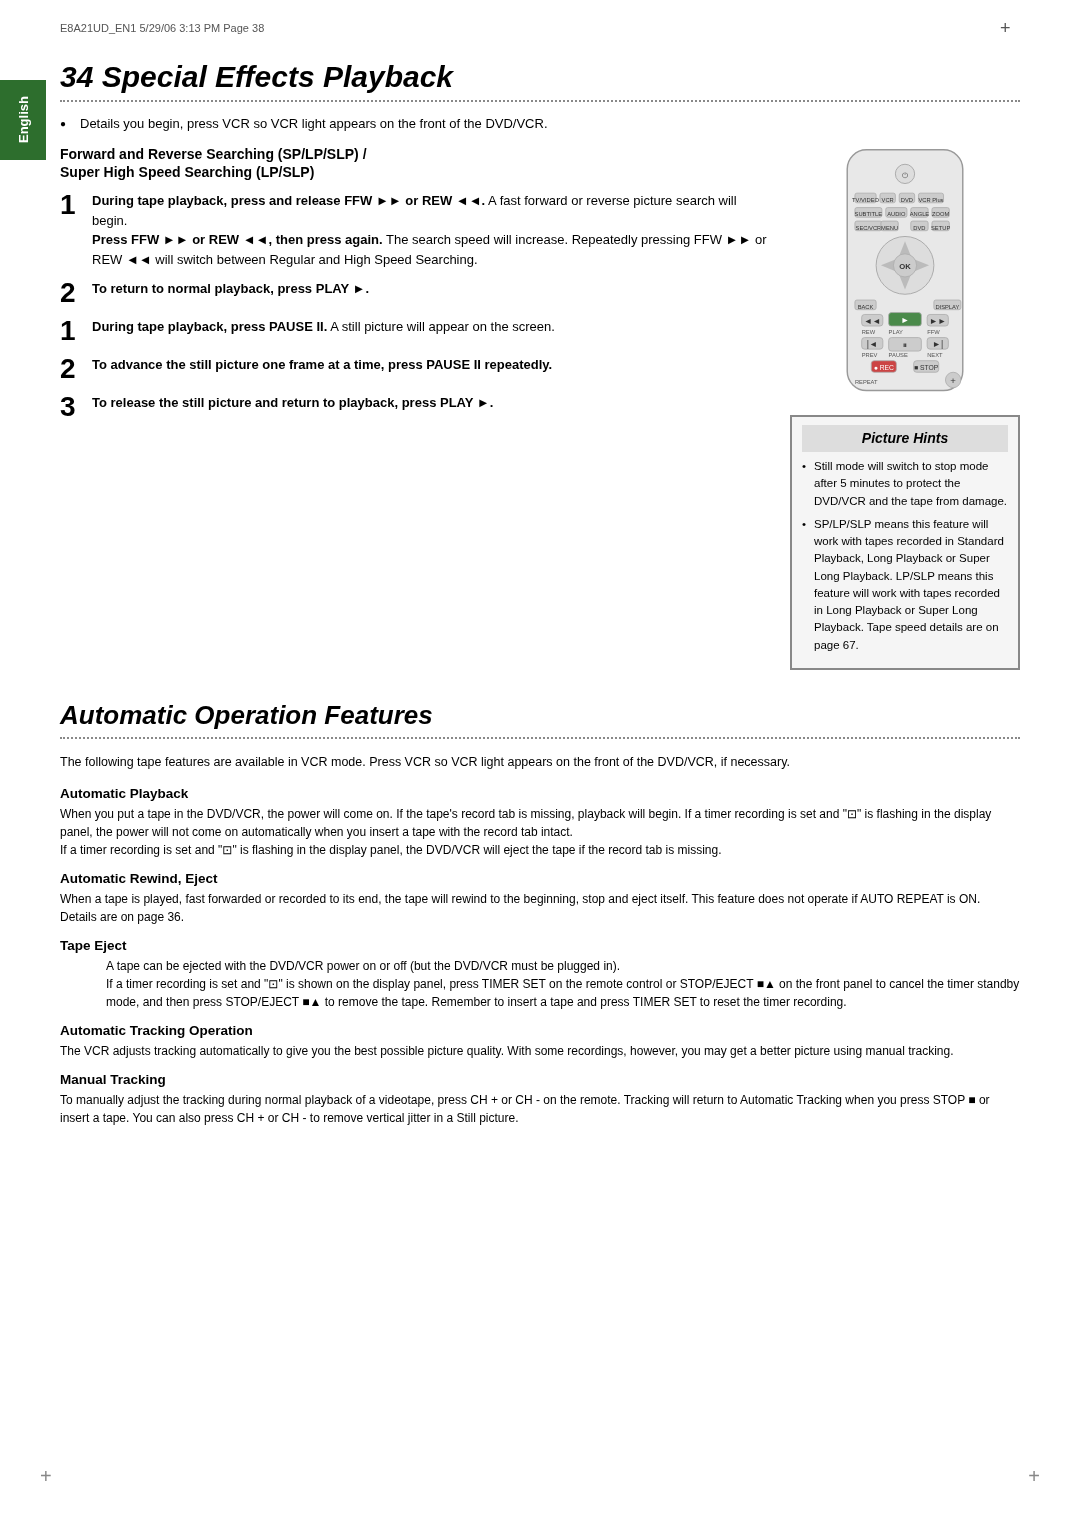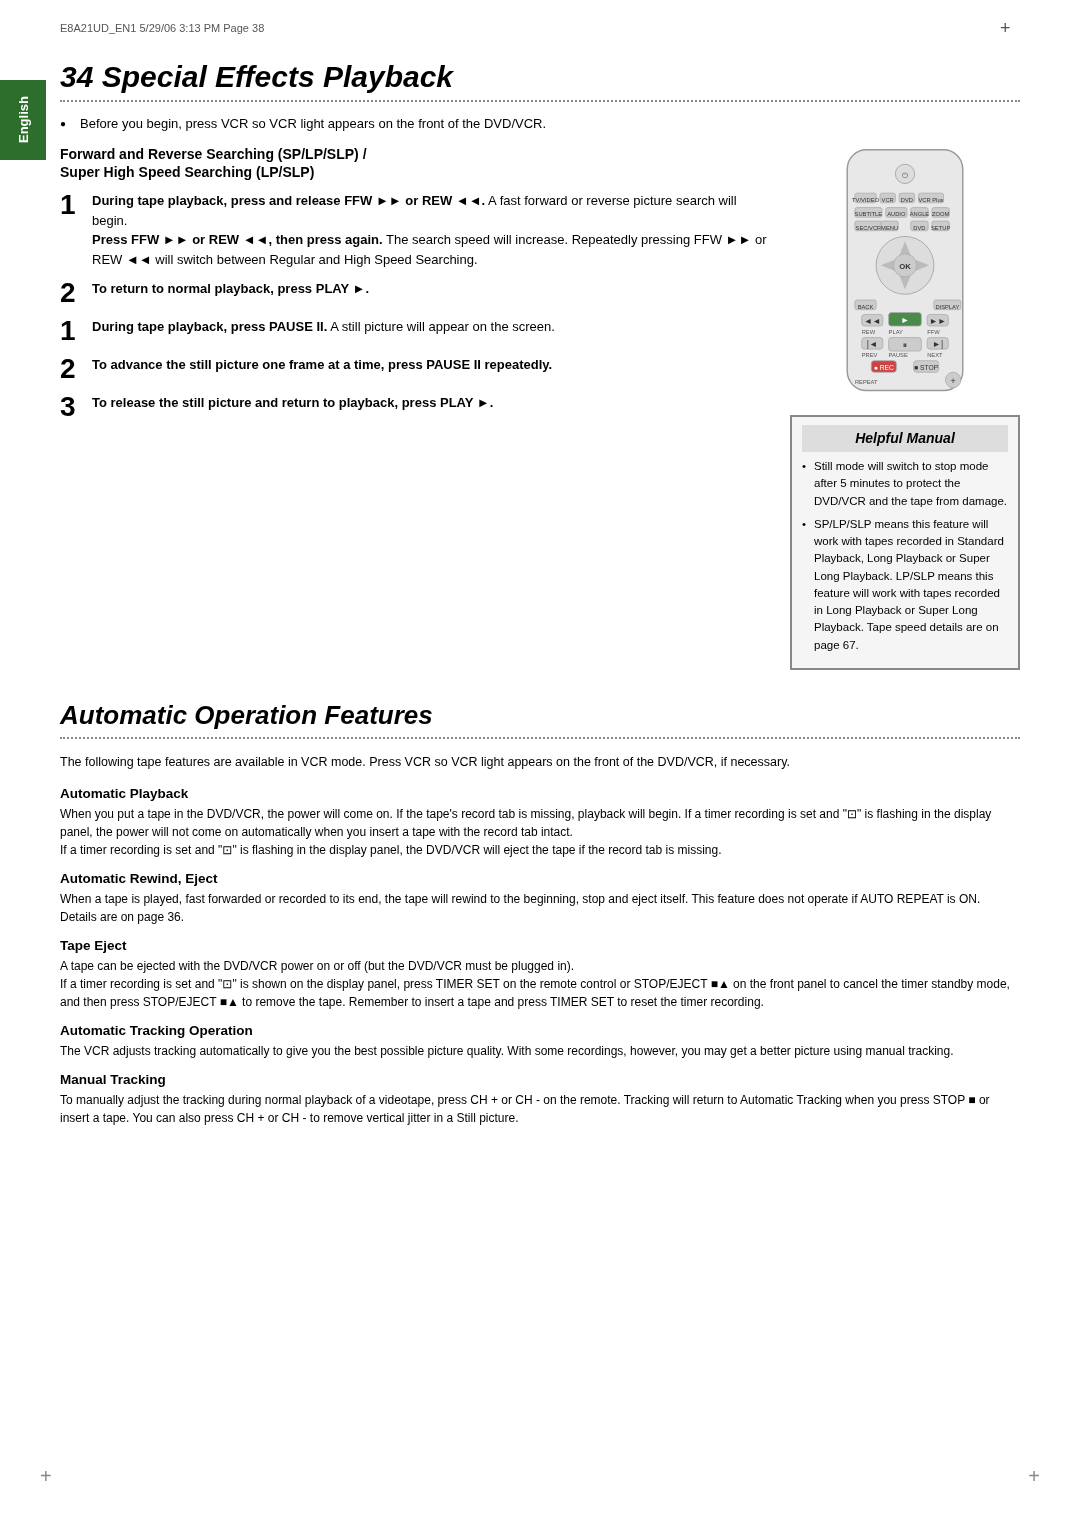--- a/index.html
+++ b/index.html
@@ -240,21 +240,21 @@
 <div class="english-tab">English</div>
 
 <div class="main-content">
 
   <h1 class="chapter-title">
     <span>34</span>
     <span>Special Effects Playback</span>
   </h1>
   <hr class="dotted-sep">
 
-  <p class="intro-bullet">Before you begin, press VCR so VCR light appears on the front of the DVD/VCR.</p>
+  <p class="intro-bullet">Details you begin, press VCR so VCR light appears on the front of the DVD/VCR.</p>
 
   <div class="top-section">
     <div class="top-left">
 
       <p class="section-heading">
         <strong>Forward and Reverse Searching (SP/LP/SLP) /<br>Super High Speed Searching (LP/SLP)</strong>
       </p>
 
       <div class="step">
         <div class="step-num">1</div>
@@ -378,21 +378,21 @@
           <rect x="99" y="224" width="26" height="12" rx="3" fill="#ccc" stroke="#aaa" stroke-width="0.8"></rect>
           <text x="112" y="234" text-anchor="middle" font-size="7" fill="#333">■ STOP</text>
 
           <text x="38" y="248" font-size="6" fill="#555">REPEAT</text>
           <circle cx="140" cy="244" r="8" fill="#ccc" stroke="#aaa" stroke-width="0.8"></circle>
           <text x="140" y="248" text-anchor="middle" font-size="10" fill="#333">+</text>
         </svg>
       </div>
 
       <div class="helpful-hints">
-        <div class="helpful-hints-title">Helpful Manual</div>
+        <div class="helpful-hints-title">Picture Hints</div>
         <ul>
           <li>Still mode will switch to stop mode after 5 minutes to protect the DVD/VCR and the tape from damage.</li>
           <li>SP/LP/SLP means this feature will work with tapes recorded in Standard Playback, Long Playback or Super Long Playback. LP/SLP means this feature will work with tapes recorded in Long Playback or Super Long Playback. Tape speed details are on page 67.</li>
         </ul>
       </div>
     </div>
   </div>
 
   <div class="section2">
     <h2 class="section2-title">Automatic Operation Features</h2>
@@ -400,21 +400,21 @@
     <p class="section2-intro">The following tape features are available in VCR mode. Press VCR so VCR light appears on the front of the DVD/VCR, if necessary.</p>
 
     <p class="sub-heading">Automatic Playback</p>
     <p class="body-text" style="white-space: pre-line;">When you put a tape in the DVD/VCR, the power will come on. If the tape's record tab is missing, playback will begin. If a timer recording is set and "⊡" is flashing in the display panel, the power will not come on automatically when you insert a tape with the record tab intact.
 If a timer recording is set and "⊡" is flashing in the display panel, the DVD/VCR will eject the tape if the record tab is missing.</p>
 
     <p class="sub-heading">Automatic Rewind, Eject</p>
     <p class="body-text">When a tape is played, fast forwarded or recorded to its end, the tape will rewind to the beginning, stop and eject itself. This feature does not operate if AUTO REPEAT is ON. Details are on page 36.</p>
 
     <p class="sub-heading">Tape Eject</p>
-    <p class="body-text" style="white-space: pre-line;">A tape can be ejected with the DVD/VCR power on or off (but the DVD/VCR must be plugged in).
+    <p class="body-text" style="white-space: pre-line; margin-left: 46px;">A tape can be ejected with the DVD/VCR power on or off (but the DVD/VCR must be plugged in).
 If a timer recording is set and "⊡" is shown on the display panel, press TIMER SET on the remote control or STOP/EJECT ■▲ on the front panel to cancel the timer standby mode, and then press STOP/EJECT ■▲ to remove the tape. Remember to insert a tape and press TIMER SET to reset the timer recording.</p>
 
     <p class="sub-heading">Automatic Tracking Operation</p>
     <p class="body-text">The VCR adjusts tracking automatically to give you the best possible picture quality. With some recordings, however, you may get a better picture using manual tracking.</p>
 
     <p class="sub-heading">Manual Tracking</p>
     <p class="body-text">To manually adjust the tracking during normal playback of a videotape, press CH + or CH - on the remote. Tracking will return to Automatic Tracking when you press STOP ■ or insert a tape. You can also press CH + or CH - to remove vertical jitter in a Still picture.</p>
   </div>
 
 </div>

